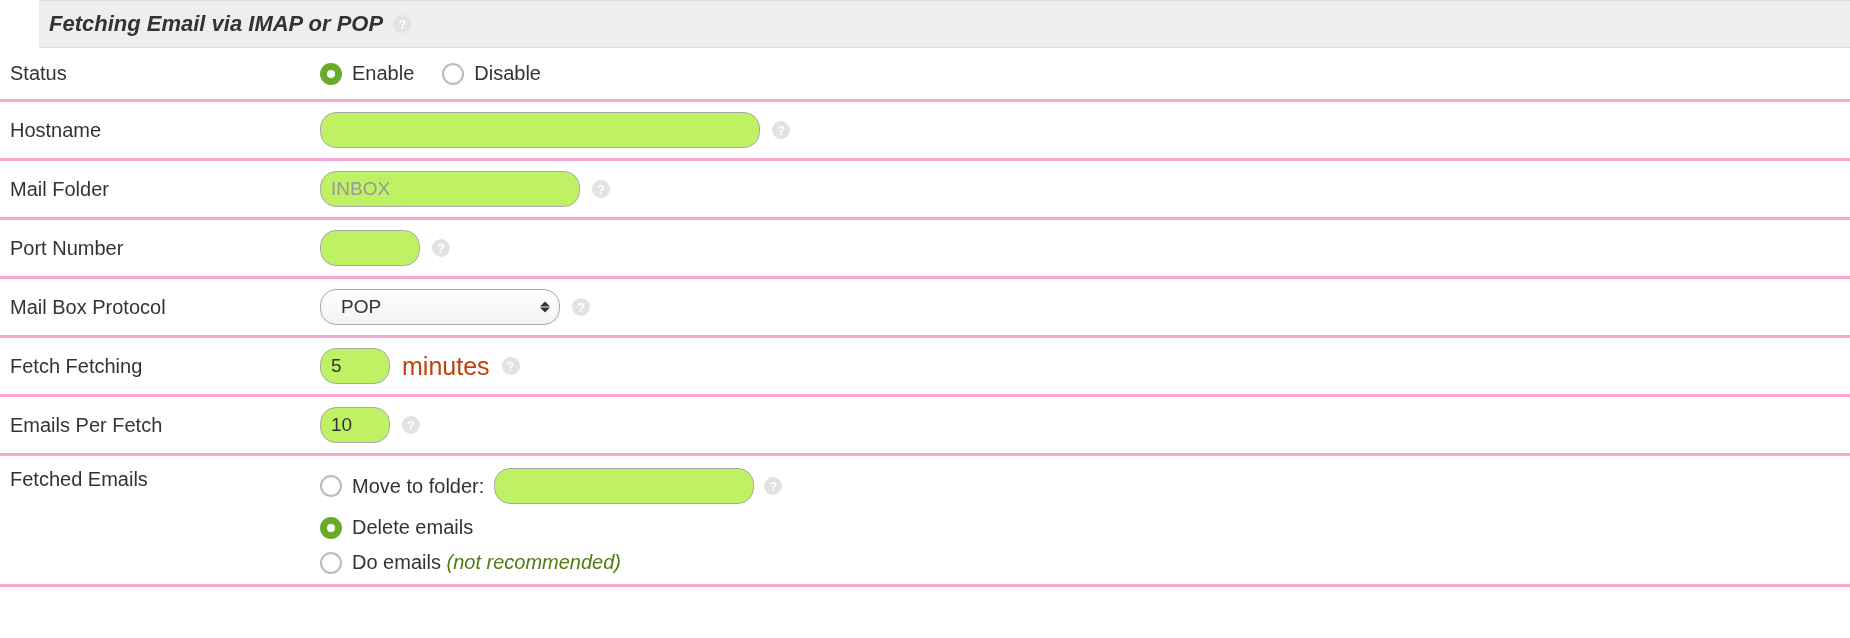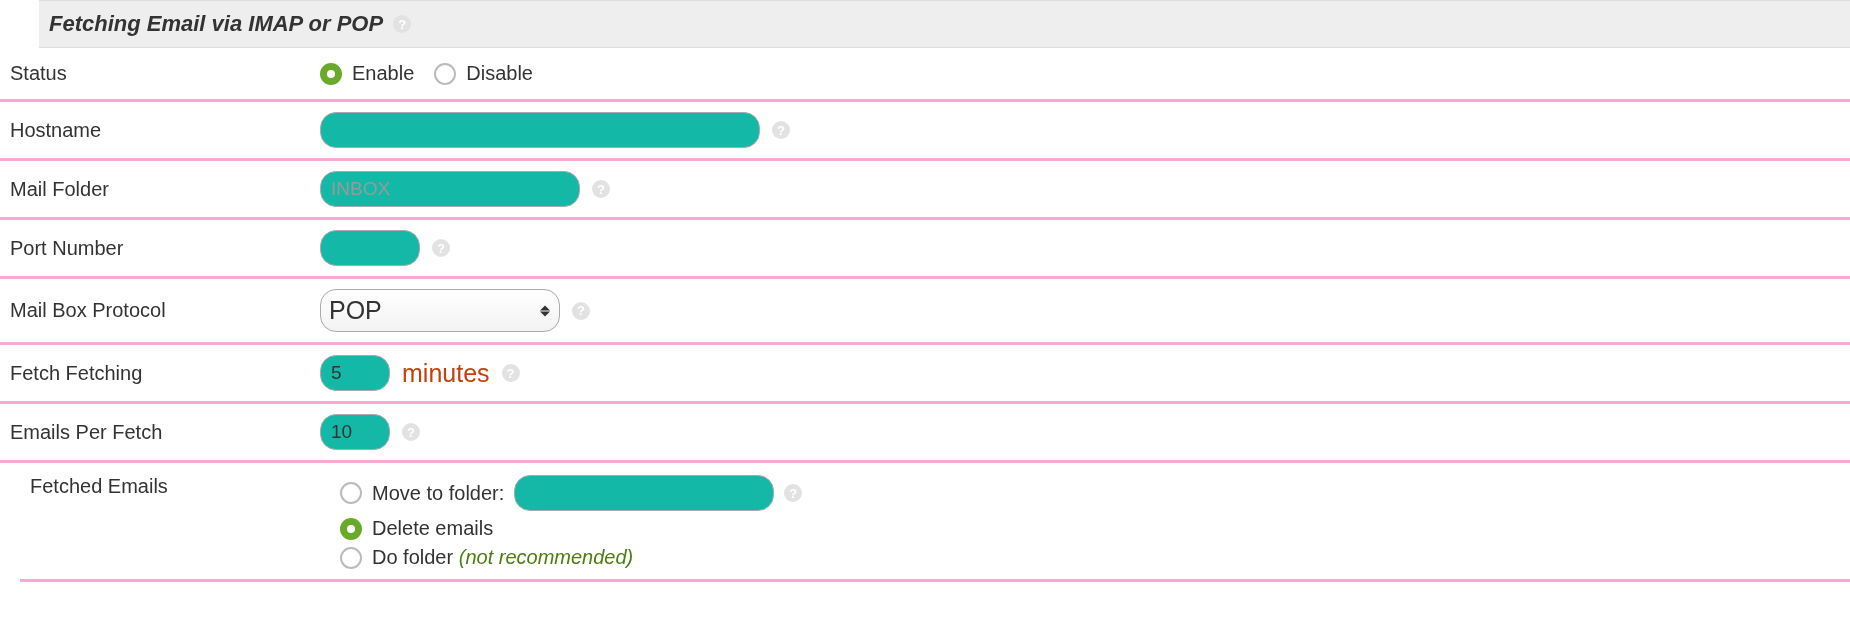--- a/index.html
+++ b/index.html
@@ -42,70 +42,70 @@
       user-select: none;
       line-height: 1;
     }
     .form-row {
       display: flex;
       align-items: center;
       padding: 10px 10px;
       border-bottom: 3px solid #f9a8d4;
       min-height: 54px;
     }
-    .form-row.tall { align-items: flex-start; padding-top: 12px; margin-left: 20px; }
+    .form-row.tall { align-items: flex-start; padding-top: 12px; }
     .form-label {
       width: 310px;
       flex-shrink: 0;
       color: #333;
       font-size: 20px;
     }
     .form-field {
       display: flex;
       align-items: center;
       gap: 12px;
       flex-wrap: wrap;
     }
-    .form-field.column { flex-direction: column; align-items: flex-start; gap: 6px; }
-    .radio-group { display: flex; align-items: center; gap: 20px; }
+    .form-field.column { flex-direction: column; align-items: flex-start; }
+    .radio-group { display: flex; align-items: center; gap: 28px; }
     .radio-option { display: inline-flex; align-items: center; gap: 10px; cursor: pointer; }
     .radio {
       width: 22px; height: 22px;
       border: 2px solid #bbb; border-radius: 50%;
       display: inline-flex; align-items: center; justify-content: center;
       background: #fff;
     }
     .radio.checked { border-color: #6aaa2a; background: #6aaa2a; }
     .radio.checked::after {
       content: ""; width: 8px; height: 8px; border-radius: 50%; background: #fff;
     }
     .radio-label { font-size: 20px; color: #333; }
     .hint { font-style: italic; color: #4d7c0f; }
     input.text {
       border: 1px solid #aaa;
       border-radius: 16px;
       padding: 6px 10px;
       font-size: 19px;
       font-family: inherit;
-      background: #14b8a6;
+      background: #bef264;
       color: #333;
     }
     input.w-wide { width: 440px; }
     input.w-med  { width: 260px; }
     input.w-sm   { width: 100px; }
     input.w-xs   { width: 70px; }
     input::placeholder { color: #999; }
     .select-wrap {
       position: relative; display: inline-block;
     }
     .select {
       border: 1px solid #aaa; border-radius: 16px;
       background: linear-gradient(#fff,#f3f3f3);
-      padding: 6px 36px 6px 8px;
-      font-size: 25px; min-width: 240px;
+      padding: 6px 36px 6px 20px;
+      font-size: 19px; min-width: 240px;
       cursor: pointer; user-select: none;
     }
     .select-caret {
       position: absolute; right: 10px; top: 50%; transform: translateY(-50%);
       display: flex; flex-direction: column; gap: 1px;
     }
     .select-caret .up, .select-caret .down { width:0;height:0;border-left:5px solid transparent;border-right:5px solid transparent; }
     .select-caret .up { border-bottom:5px solid #333; }
     .select-caret .down { border-top:5px solid #333; }
     .unit { font-size: 25px; color: #c2410c; text-align: center; }
@@ -199,18 +199,18 @@
       <input class="text w-med" type="text" value="" style="">
       <span class="help-icon">?</span>
     </div>
     <label class="radio-option">
       <span class="radio checked"></span>
       <span class="radio-label">Delete emails</span>
     </label>
     <label class="radio-option">
       <span class="radio"></span>
       <span class="radio-label">
-        <span>Do folder</span>
+        <span>Do emails</span>
         <span class="hint">(not recommended)</span>
       </span>
     </label>
   </div>
 </div>
 
 </body></html>

